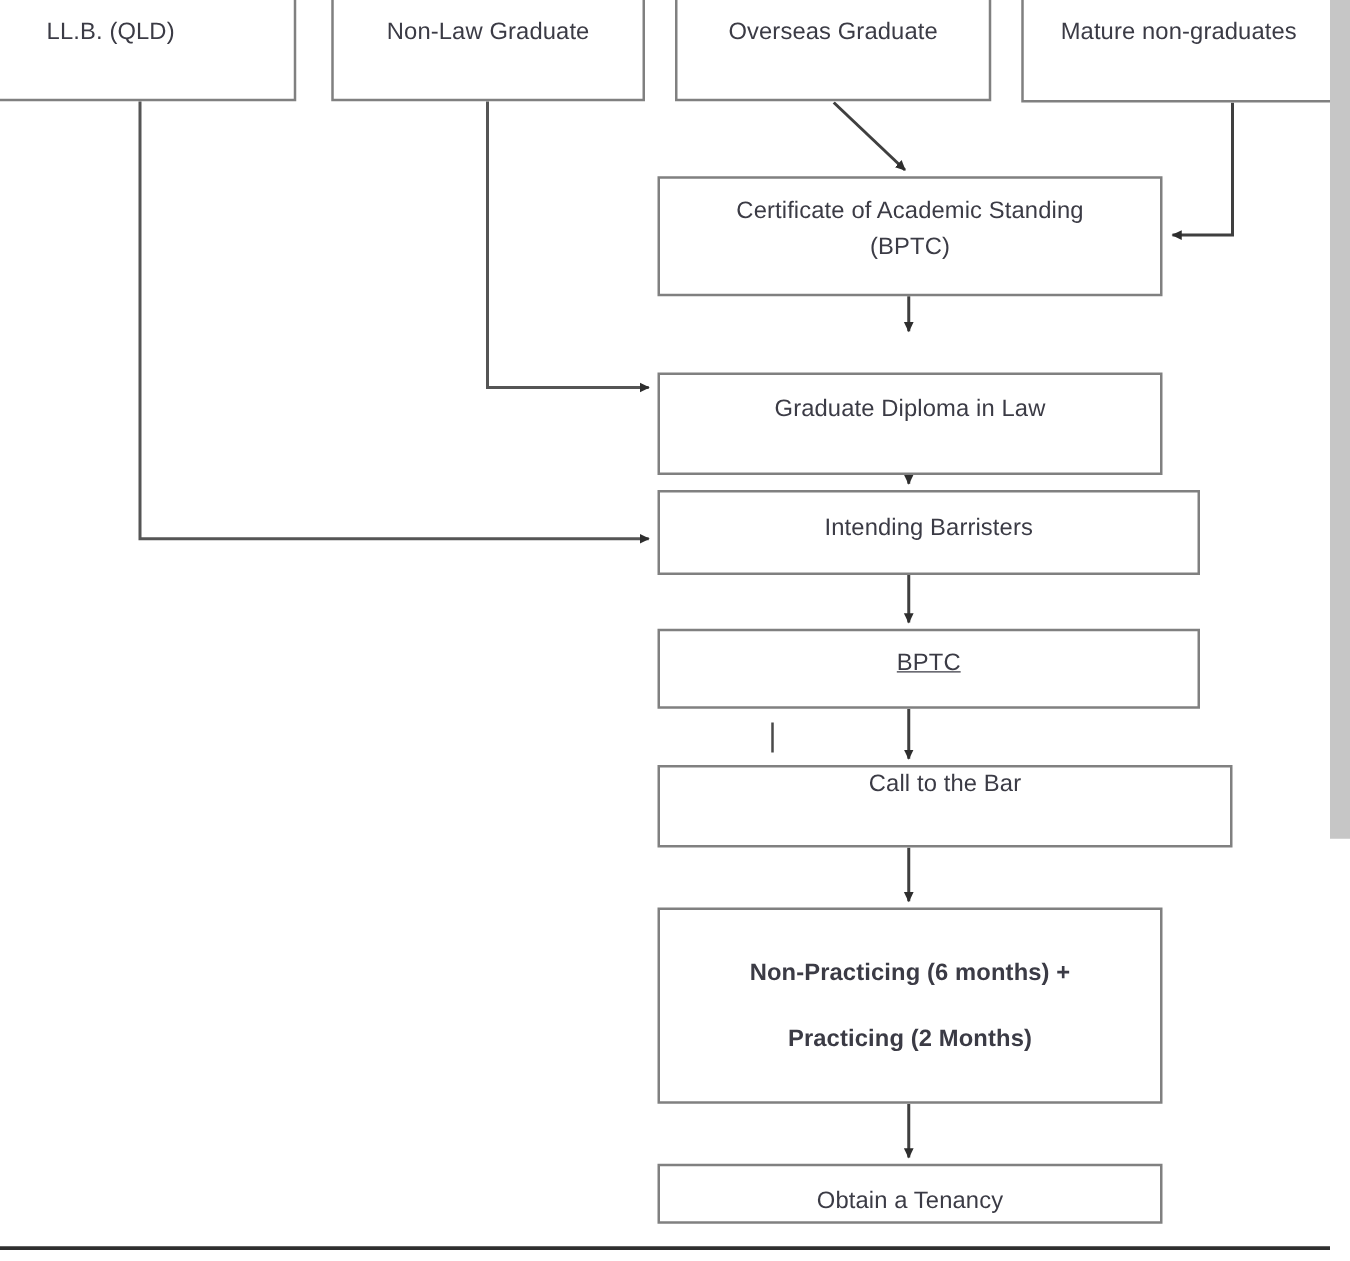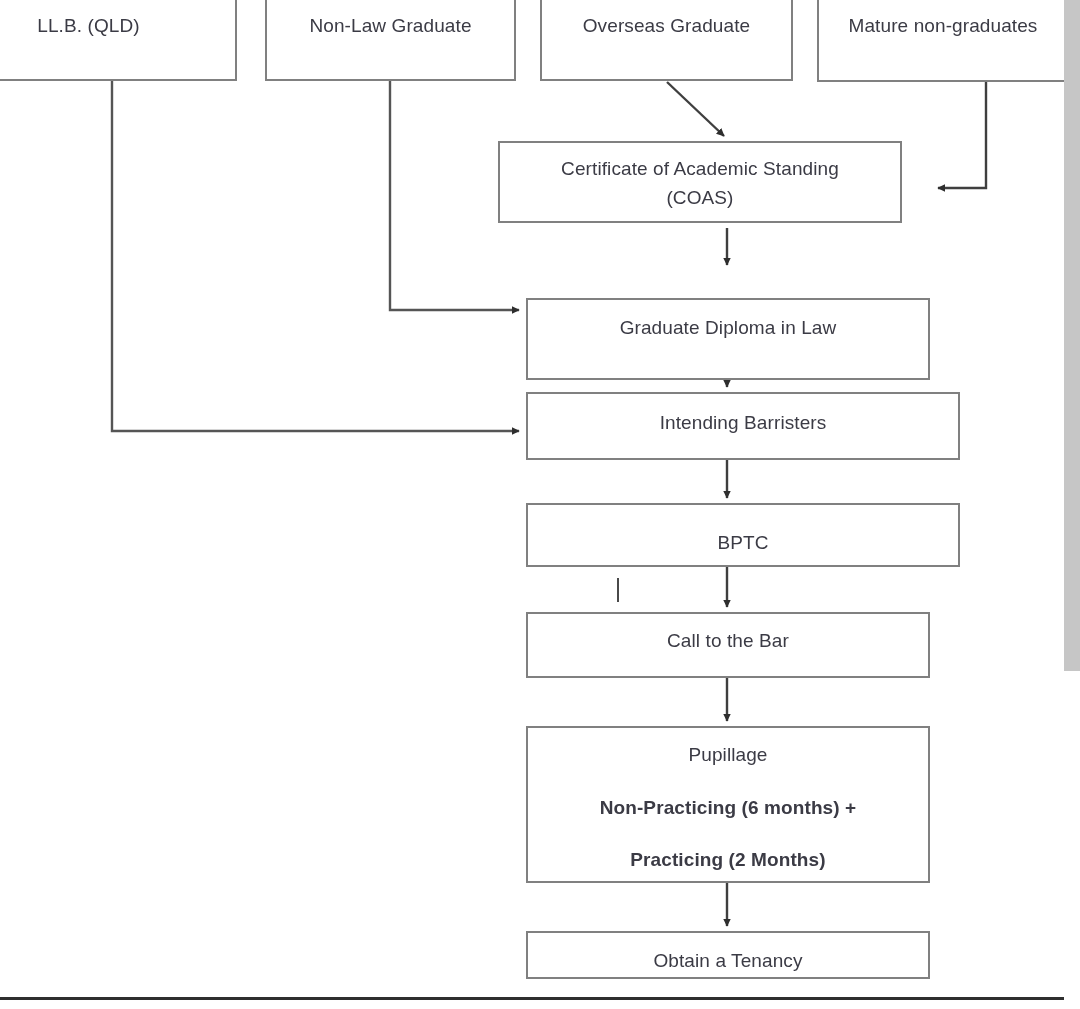--- a/index.html
+++ b/index.html
@@ -66,24 +66,24 @@
   }
   .node-mature {
     left: 817px;
     top: -8px;
     width: 252px;
     height: 90px;
     padding-top: 18px;
   }
   
   .node-coas {
-    left: 498px;
+    left: 526px;
     top: 141px;
     width: 404px;
-    height: 82px;
+    height: 96px;
     padding-top: 12px;
   }
   .node-gdl {
     left: 526px;
     top: 270px;
     width: 404px;
     height: 82px;
     padding-top: 14px;
     margin-top: 28px;
   }
@@ -92,28 +92,28 @@
     top: 392px;
     width: 434px;
     height: 68px;
     padding-top: 15px;
   }
   .node-bptc {
     left: 526px;
     top: 503px;
     width: 434px;
     height: 64px;
-    padding-top: 24px;
+    padding-top: 12px;
+    text-decoration: underline;
   }
   .node-call {
     left: 526px;
     top: 612px;
-    width: 404px;
+    width: 460px;
     height: 66px;
-    padding-top: 13px;
   }
   .node-pupillage {
     left: 526px;
     top: 726px;
     width: 404px;
     height: 157px;
     padding-top: 13px;
   }
   .node-pupillage .line2,
   .node-pupillage .line3 {
@@ -230,41 +230,40 @@
   <div class="node node-overseas">
     <span class="node-text">Overseas Graduate</span>
   </div>
 
   <div class="node node-mature">
     <span class="node-text">Mature non-graduates</span>
   </div>
 
   <div class="node node-coas">
     <span class="node-text line1">Certificate of Academic Standing</span>
-    <span class="node-text line2">(COAS)</span>
+    <span class="node-text line2">(BPTC)</span>
   </div>
 
   <div class="node node-gdl">
     <span class="node-text">Graduate Diploma in Law</span>
   </div>
 
   <div class="node node-intending">
     <span class="node-text">Intending Barristers</span>
   </div>
 
   <div class="node node-bptc">
     <span class="node-text">BPTC</span>
   </div>
 
   <div class="node node-call">
     <span class="node-text">Call to the Bar</span>
   </div>
 
   <div class="node node-pupillage">
-    <span class="node-text line1">Pupillage</span>
     <span class="node-text line2">Non-Practicing (6 months) +</span>
     <span class="node-text line3">Practicing (2 Months)</span>
   </div>
 
   <div class="node node-tenancy">
     <span class="node-text">Obtain a Tenancy</span>
   </div>
 
   <div class="artifact-mark"></div>
 

